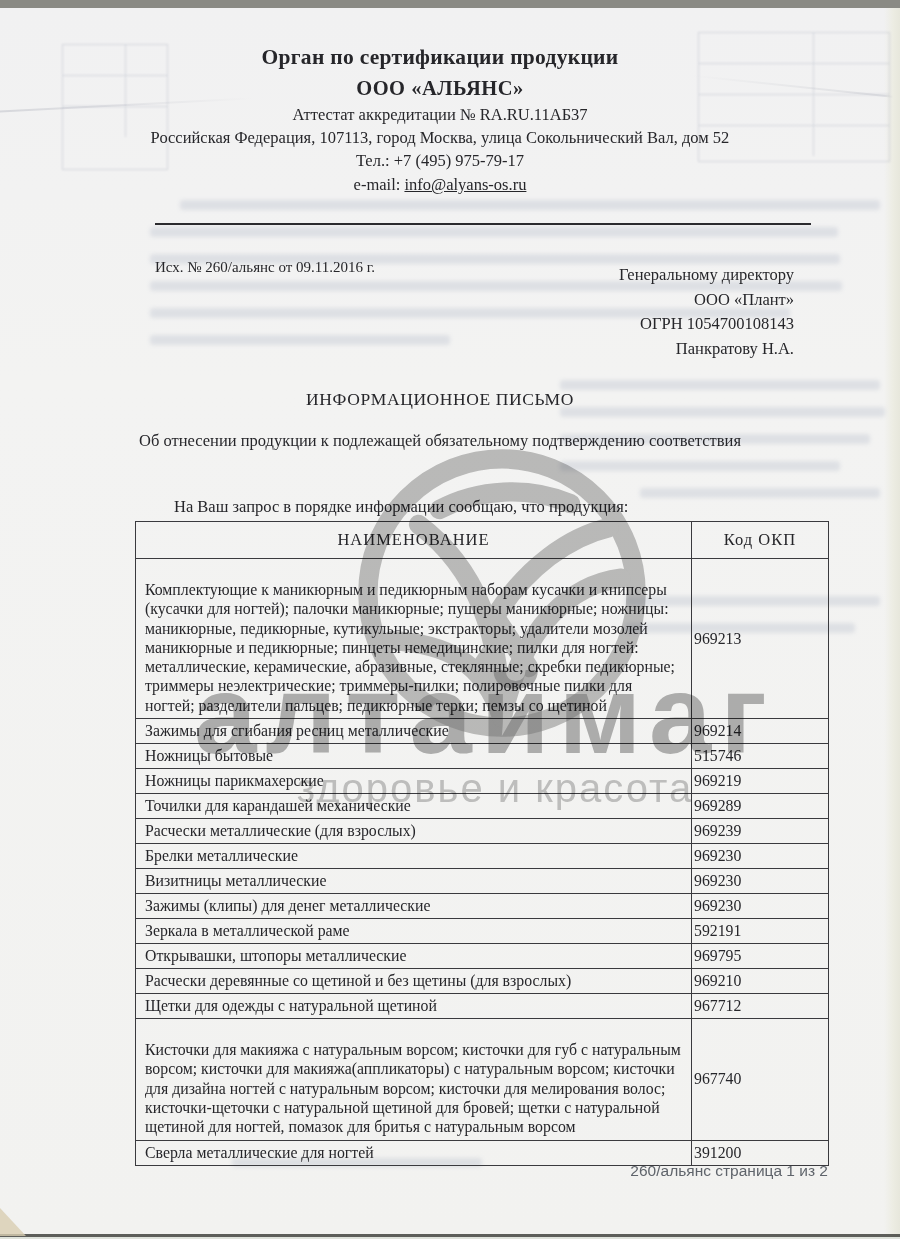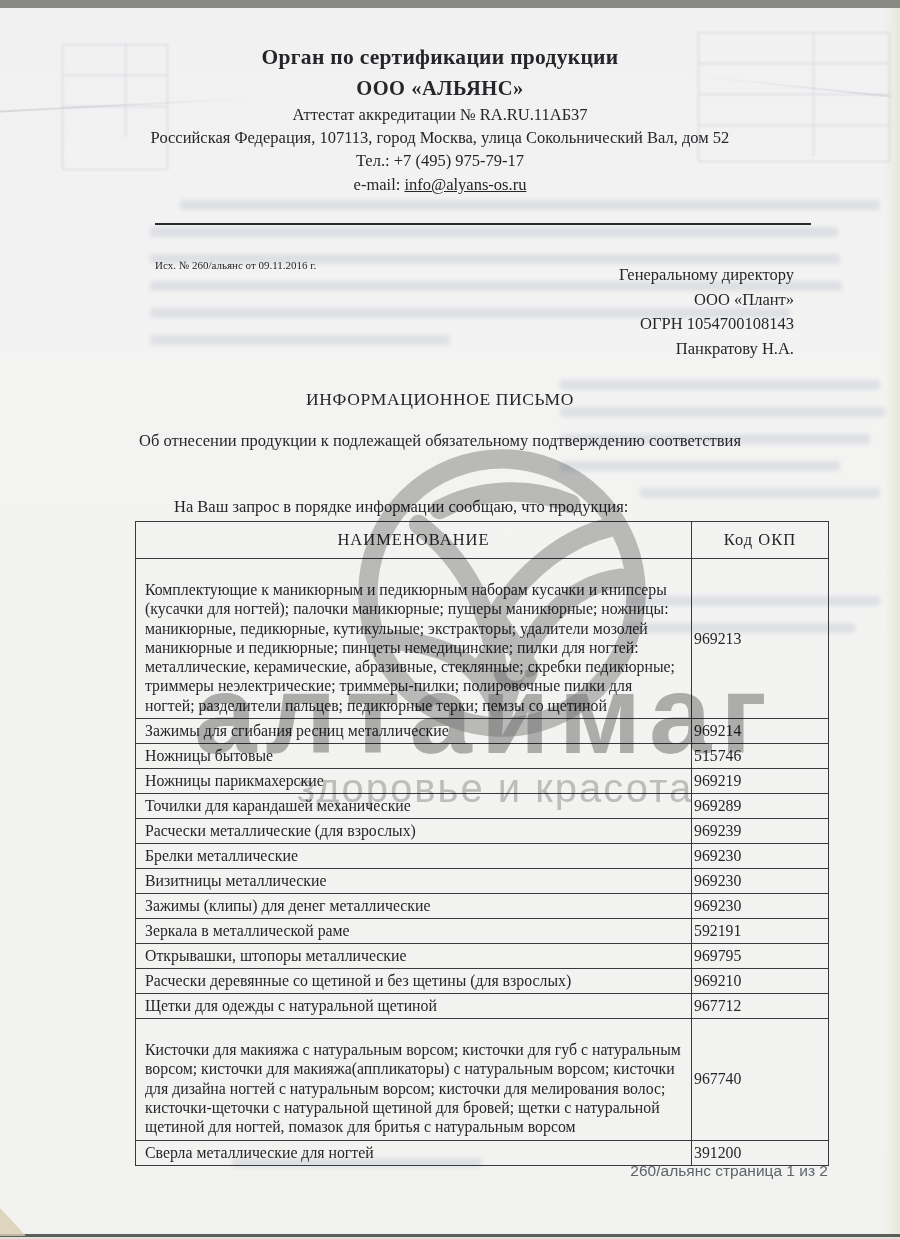--- a/index.html
+++ b/index.html
@@ -35,21 +35,21 @@
   
   .content{position:absolute; inset:0; z-index:2;}
 
   .letterhead{position:absolute; top:36px; left:0; width:880px; text-align:center; line-height:1.3;}
   .lh-type{font-size:21.5px; font-weight:bold; letter-spacing:.3px;}
   .lh-name{font-size:20.5px; font-weight:bold; margin-top:3px; letter-spacing:.5px;}
   .lh-line{font-size:16.5px; margin-top:2px;}
   .lh-email a{color:#26262a; text-decoration:underline;}
   .rule{position:absolute; left:155px; top:215px; width:656px; height:2px; background:#2b2b2e;}
 
-  .ref-out{position:absolute; left:155px; top:251px; font-size:11px;}
+  .ref-out{position:absolute; left:155px; top:251px; font-size:15px;}
   .addressee{position:absolute; right:106px; top:255px; text-align:right; font-size:16.5px; line-height:24.5px;}
 
   .doc-title{position:absolute; top:381px; left:0; width:880px; text-align:center;
     font-size:17.5px; letter-spacing:.6px;}
   .doc-subtitle{position:absolute; top:423px; left:0; width:880px; text-align:center; font-size:16.5px;}
   .intro{position:absolute; top:489px; left:174px; font-size:16.5px;}
 
   table.products{position:absolute; top:513px; left:135px; width:693px;
     border-collapse:collapse; table-layout:fixed;}
   table.products th, table.products td{border:1.4px solid #3a3a3e;}

